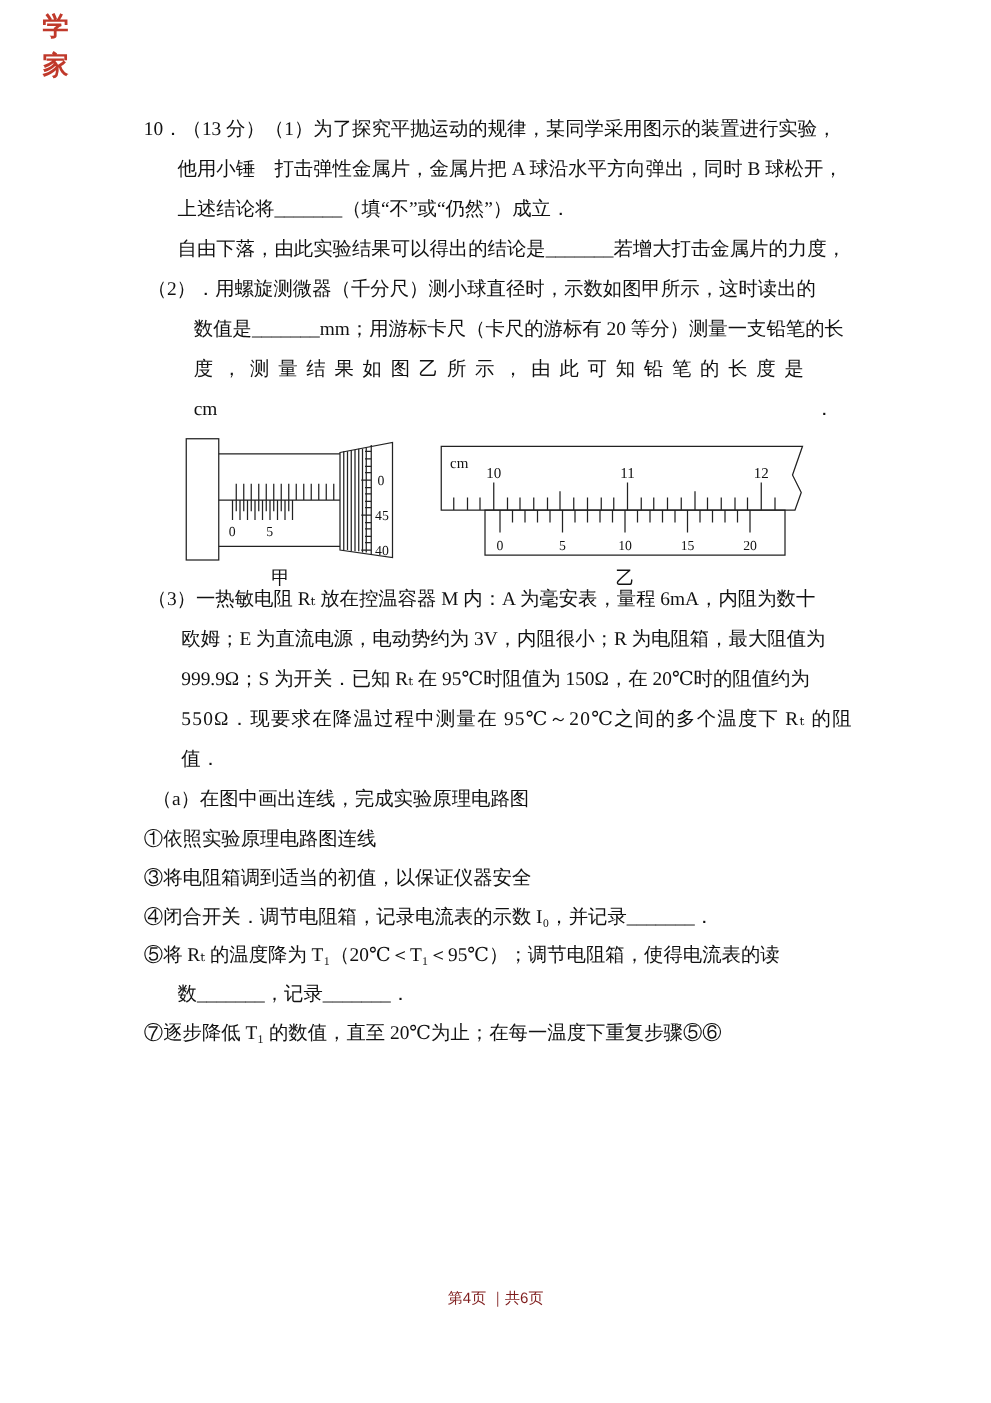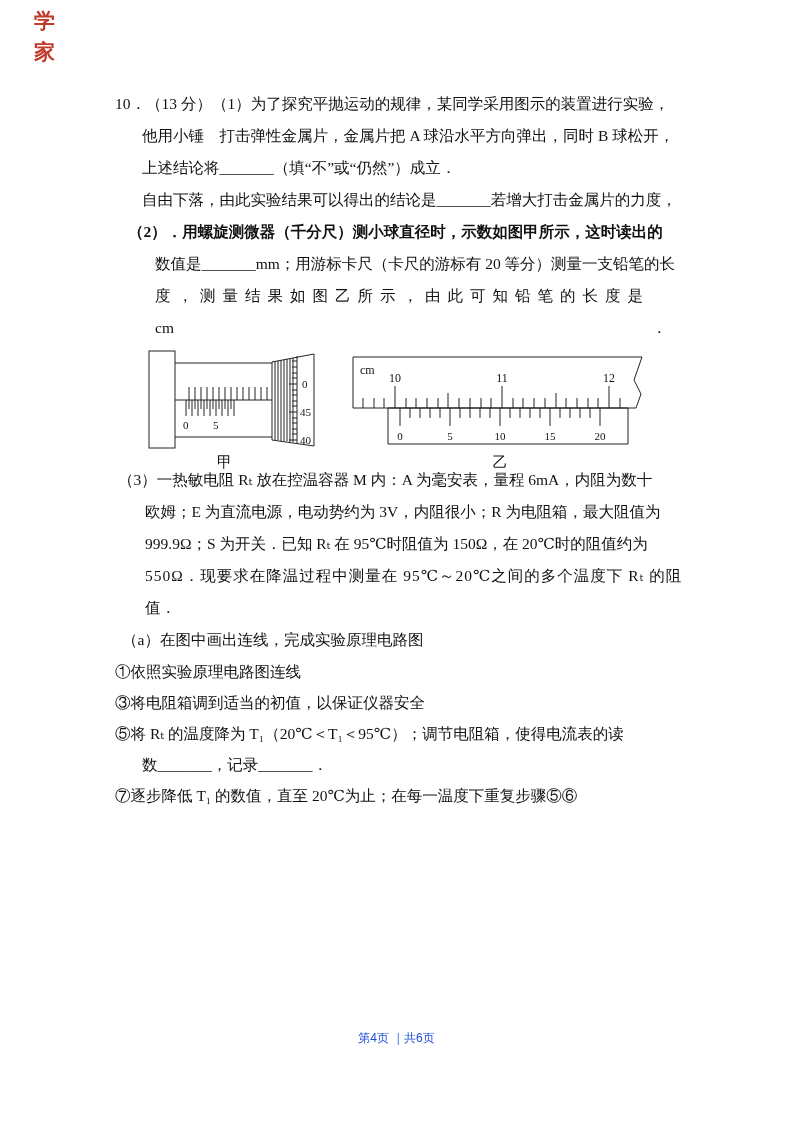--- a/index.html
+++ b/index.html
@@ -12,38 +12,38 @@
     color:#111;
   }
   .watermark {
     position:absolute; left:34px; top:6px;
     color:#c0392b; font-size:21px; font-weight:bold; line-height:31px;
     font-family:"Liberation Serif","DejaVu Serif",serif;
   }
   .content { position:absolute; left:115px; top:88px; width:600px; }
   .l { font-size:15.5px; line-height:32px; white-space:nowrap; }
   .step { line-height:31px; }
-  .i3 { margin-left:3px; } .i7 { margin-left:7px; } .i13 { margin-left:13px;font-weight:bold; }
+  .i3 { margin-left:3px; } .i7 { margin-left:7px; } .i13 { margin-left:3px; }
   .i27 { margin-left:27px; } .i30 { margin-left:30px; } .i40 { margin-left:40px; }
   .sp-wide { letter-spacing:7px; }
   .sp-med { letter-spacing:1px; }
   .unit-line { display:flex; justify-content:space-between; width:512px; }
   .figures { position:relative; height:120px; }
   .fig { position:absolute; }
   .fig-jia { left:27px; top:4px; width:195px; }
   .fig-yi { left:235px; top:6px; width:300px; }
   .fig-label { text-align:center; font-size:15px; margin-top:1px; }
   .fig-jia .fig-label { width:165px; }
   .fig-yi .fig-label { width:300px; }
   svg { display:block; }
   svg path, svg rect, svg polygon { stroke:#222; stroke-width:1; fill:none; }
   svg text { fill:#111; stroke:none; font-family:"Liberation Serif","DejaVu Serif",serif; }
   .footer {
     position:absolute; left:0; top:1030px; width:793px;
-    text-align:center; font-size:12px; color:#1d4ed8;
+    text-align:center; font-size:12px; color:#7f1d1d;
     font-family:"Liberation Sans","DejaVu Sans",sans-serif;
   }
 </style>
 </head>
 <body>
 
 <div class="watermark">
   <div>学</div>
   <div>家</div>
 </div>
@@ -121,19 +121,20 @@
   <div class="l i3">（3）一热敏电阻 Rₜ 放在控温容器 M 内：A 为毫安表，量程 6mA，内阻为数十</div>
   <div class="l i30">欧姆；E 为直流电源，电动势约为 3V，内阻很小；R 为电阻箱，最大阻值为</div>
   <div class="l i30">999.9Ω；S 为开关．已知 Rₜ 在 95℃时阻值为 150Ω，在 20℃时的阻值约为</div>
   <div class="l i30 sp-med">550Ω．现要求在降温过程中测量在 95℃～20℃之间的多个温度下 Rₜ 的阻</div>
   <div class="l i30">值．</div>
 
   <div class="l i7">（a）在图中画出连线，完成实验原理电路图</div>
 
   <div class="l step">①依照实验原理电路图连线</div>
   <div class="l step">③将电阻箱调到适当的初值，以保证仪器安全</div>
+  <div class="l step">④闭合开关．调节电阻箱，记录电流表的示数 I₀，并记录_______．</div>
   <div class="l step">⑤将 Rₜ 的温度降为 T₁（20℃＜T₁＜95℃）；调节电阻箱，使得电流表的读</div>
   <div class="l step i27">数_______，记录_______．</div>
   <div class="l step">⑦逐步降低 T₁ 的数值，直至 20℃为止；在每一温度下重复步骤⑤⑥</div>
 
 </div>
 
 <div class="footer">第4页 ｜共6页</div>
 
 </body></html>

